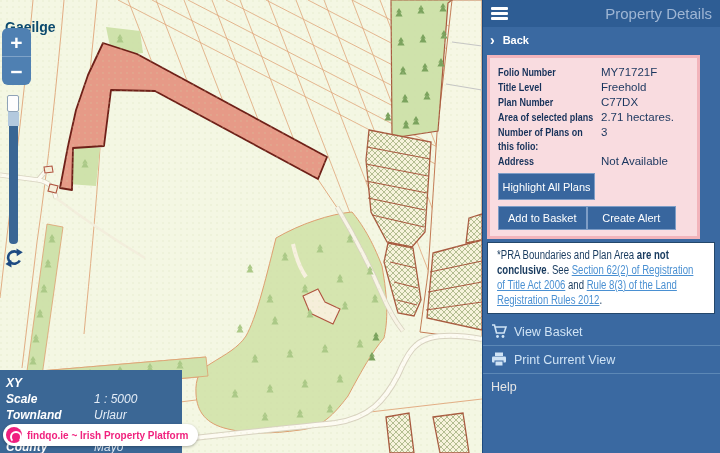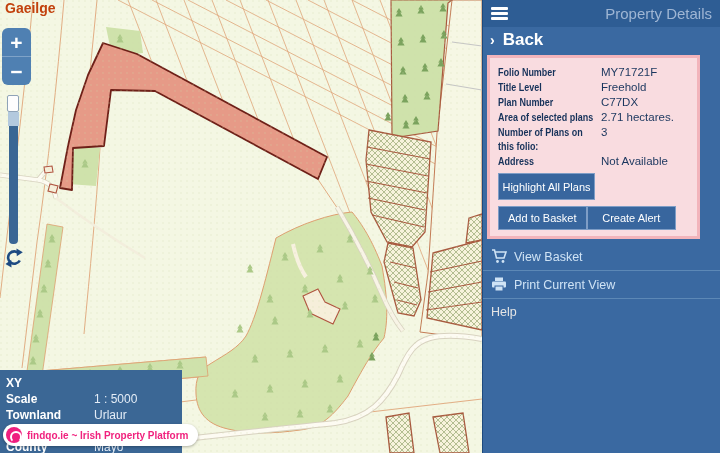--- a/index.html
+++ b/index.html
@@ -3,52 +3,52 @@
 <meta charset="utf-8">
 <style>
 * { margin:0; padding:0; box-sizing:border-box; }
 html,body { width:720px; height:453px; overflow:hidden; font-family:"Liberation Sans",sans-serif; }
 #app { position:relative; width:720px; height:453px; background:#f4f7e3; }
 
 
 #map { position:absolute; left:0; top:0; width:482px; height:453px; }
 #map svg { display:block; }
 
-.gaeilge { position:absolute; left:5px; top:0; font-size:14px; font-weight:700; color:#c2410c; }
+.gaeilge { position:absolute; left:5px; top:19px; font-size:14px; font-weight:700; color:#0c4a6e; }
 
 .zoomctl { position:absolute; left:2px; top:28px; width:29px; height:57px; background:#4f80b2; border-radius:6px; display:flex; flex-direction:column; }
 .zoomctl .zbtn { flex:1; color:#fff; font-size:21px; font-weight:700; display:flex; align-items:center; justify-content:center; line-height:1; }
 .zoomctl .zbtn:first-child { border-bottom:1px solid #7fa3c8; }
 
 .slider { position:absolute; left:7px; top:95px; width:14px; height:152px; }
 .slider .thumb { position:absolute; left:0; top:0; width:12px; height:17px; background:#fdfdfd; border:1px solid #8fa3b8; border-radius:2px; }
 .slider .seg { position:absolute; left:1px; top:17px; width:11px; height:14px; background:#b3c9de; }
 .slider .bar { position:absolute; left:2px; top:31px; width:9px; height:118px; background:#3a6694; border-radius:0 0 4px 4px; }
 
 .refresh { position:absolute; left:3px; top:247px; width:24px; height:24px; }
 
-.infobox { position:absolute; left:0; top:370px; width:182px; height:83px; background:#3b6795; padding:5px 0 12px 6px; }
+.infobox { position:absolute; left:0; top:370px; width:182px; height:83px; background:#3b6795; padding:5px 0 12px 6px;font-style:italic; }
 .infobox .irow { display:flex; height:16px; align-items:center; }
 .infobox .ilab { width:88px; font-size:12px; font-weight:700; color:#ffffff; }
 .infobox .ival { font-size:12px; color:#e4edf7; }
 
 .badge { position:absolute; left:3px; top:424px; height:22px; background:#ffffff; border-radius:11px; display:flex; align-items:center; padding:0 10px 0 3px; box-shadow:0 1px 3px rgba(0,0,0,.3); }
 .badge .bicon { width:16px; height:16px; border-radius:50%; background:#ef1f7f; margin-right:5px; position:relative; flex-shrink:0; }
 .badge .bicon:after { content:""; position:absolute; left:4px; top:4px; width:8px; height:8px; border-radius:50%; border:2px solid #fff; border-bottom-color:transparent; }
 .badge .btext { font-size:10px; font-weight:700; color:#f0227e; white-space:nowrap; }
 
 
 #panel { position:absolute; right:0; top:0; width:238px; height:453px; background:#3a69a1; border-left:1px solid #1d4a7e; }
 .p-header { height:27px; background:#2e5d94; display:flex; align-items:center; padding:0 8px; }
 .hamburger { width:17px; height:13px; display:flex; flex-direction:column; justify-content:space-between; }
 .hamburger span { display:block; height:3px; background:#fff; border-radius:1px; }
 .p-title { flex:1; text-align:right; font-size:15px; color:#9fb6d4; }
 .p-back { height:25px; display:flex; align-items:center; padding:0 7px; color:#fff; }
 .p-back .chev { font-size:14px; font-weight:700; margin-right:8px; }
-.p-back .blab { font-size:17px; font-weight:700; }
+.p-back .blab { font-size:11px; font-weight:700; }
 .p-card { margin:3px 20px 0 4px; background:#f9dce0; border:3px solid #f2b4bb; padding:7px 8px 6px 8px; }
 .drow { display:flex; margin-bottom:1px; }
 .dlab { width:132px; margin-right:-29px; transform:scaleX(0.78); transform-origin:0 0; font-size:11.5px; font-weight:700; color:#16325a; line-height:14px; flex-shrink:0; }
 .dval { font-size:11.5px; color:#1a365e; line-height:14px; }
 .pbtn { background:#38669e; border:1.5px solid #7e9dc6; color:#fff; font-size:11px; font-family:"Liberation Sans",sans-serif; }
 .btn-hl { display:block; width:97px; height:27px; margin-top:5px; }
 .btnrow { display:flex; justify-content:space-between; margin-top:6px; padding-right:13px; }
 .btn-ab { width:96px; height:24px; }
 .btn-ca { width:97px; height:24px; }
 .p-note { margin:3px 5px 0 4px; background:#ffffff; border:1px solid #24476b; padding:5px 9px; overflow:hidden; }
@@ -321,20 +321,25 @@
       <div class="drow">
           <span class="dlab">Address</span>
           <span class="dval">Not Available</span>
         </div>
       <button class="pbtn btn-hl">Highlight All Plans</button>
       <div class="btnrow">
         <button class="pbtn btn-ab">Add to Basket</button>
         <button class="pbtn btn-ca">Create Alert</button>
       </div>
     </div>
+    <div class="p-note">
+      <div class="p-note-inner">
+        <span>*PRA Boundaries and Plan Area </span><b>are not conclusive</b><span>. See </span><a href="#">Section 62(2) of Registration of Title Act 2006</a><span> and </span><a href="#">Rule 8(3) of the Land Registration Rules 2012</a><span>.</span>
+      </div>
+    </div>
     <div class="p-actions">
       <div class="p-action">
         <svg width="16" height="15" viewBox="0 0 16 15">
           <path d="M1,1 L3.5,1 L5.5,9 L13,9 L15,3 L4,3" fill="none" stroke="#cfe3f5" stroke-width="1.6"></path>
           <circle cx="6.5" cy="12.5" r="1.4" fill="#cfe3f5"></circle>
           <circle cx="12" cy="12.5" r="1.4" fill="#cfe3f5"></circle>
         </svg>
         <span>View Basket</span>
       </div>
       <div class="p-action bordered">

